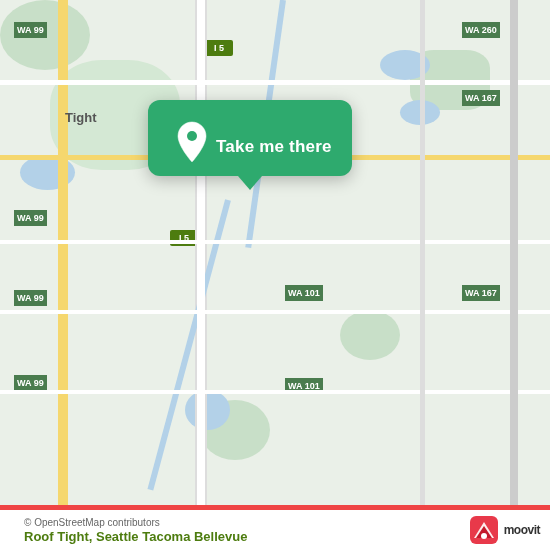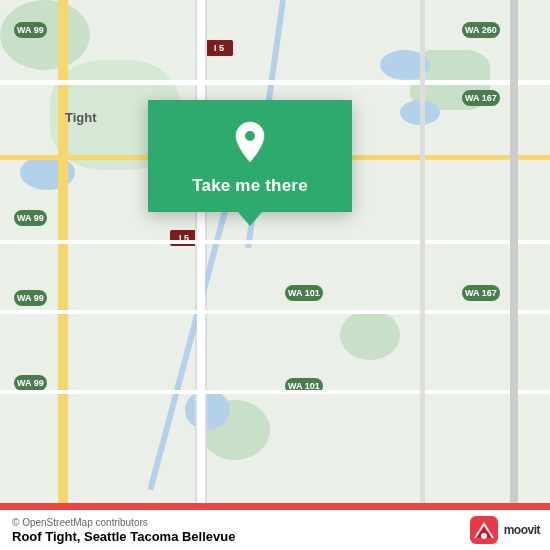--- a/index.html
+++ b/index.html
@@ -37,53 +37,53 @@
     
     .green-area {
       position: absolute;
       background-color: #c8dfc8;
       border-radius: 30%;
     }
 
     
     .shield {
       position: absolute;
-      border-radius: 8px;
+      border-radius: 0;
       font-size: 9px;
       font-weight: bold;
       color: white;
       display: flex;
       align-items: center;
       justify-content: center;
       min-width: 28px;
       height: 16px;
       padding: 0 3px;
     }
 
     .shield-wa {
       background-color: #4a7c4e;
     }
 
     .shield-i {
-      background-color: #7f1d1d;
+      background-color: #4d7c0f;
       border-radius: 2px;
     }
 
     
     .popup-card {
       position: absolute;
       top: 100px;
       left: 148px;
       width: 204px;
       background: #2eaa6e;
-      border-radius: 0;
-      display: flex;
-      flex-direction: column;
-      align-items: center;
-      padding: 18px 20px 16px;
+      border-radius: 12px;
+      display: flex;
+      flex-direction: row;
+      align-items: center;
+      padding: 18px 20px 0;
       box-shadow: 0 4px 16px rgba(0,0,0,0.25);
       z-index: 100;
     }
 
     .popup-card::after {
       content: '';
       position: absolute;
       bottom: -14px;
       left: 50%;
       transform: translateX(-50%);
@@ -113,42 +113,42 @@
       letter-spacing: 0.2px;
     }
 
     
     .bottom-bar {
       position: absolute;
       bottom: 0;
       left: 0;
       right: 0;
       background: white;
-      padding: 6px 10px 6px 12px;
+      padding: 6px 10px 6px 24px;
       display: flex;
       align-items: center;
       justify-content: space-between;
-      border-top: 7px solid #ef4444;
+      border-top: 5px solid #ef4444;
       z-index: 200;
     }
 
     .bottom-left {
       display: flex;
       flex-direction: column;
     }
 
     .attribution-text {
       font-size: 10px;
       color: #666;
     }
 
     .location-name {
       font-size: 13px;
       font-weight: 600;
-      color: #000000;
+      color: #4d7c0f;
       margin-top: 1px;
     }
 
     .moovit-logo {
       display: flex;
       align-items: center;
       gap: 6px;
     }
 
     .moovit-icon {

